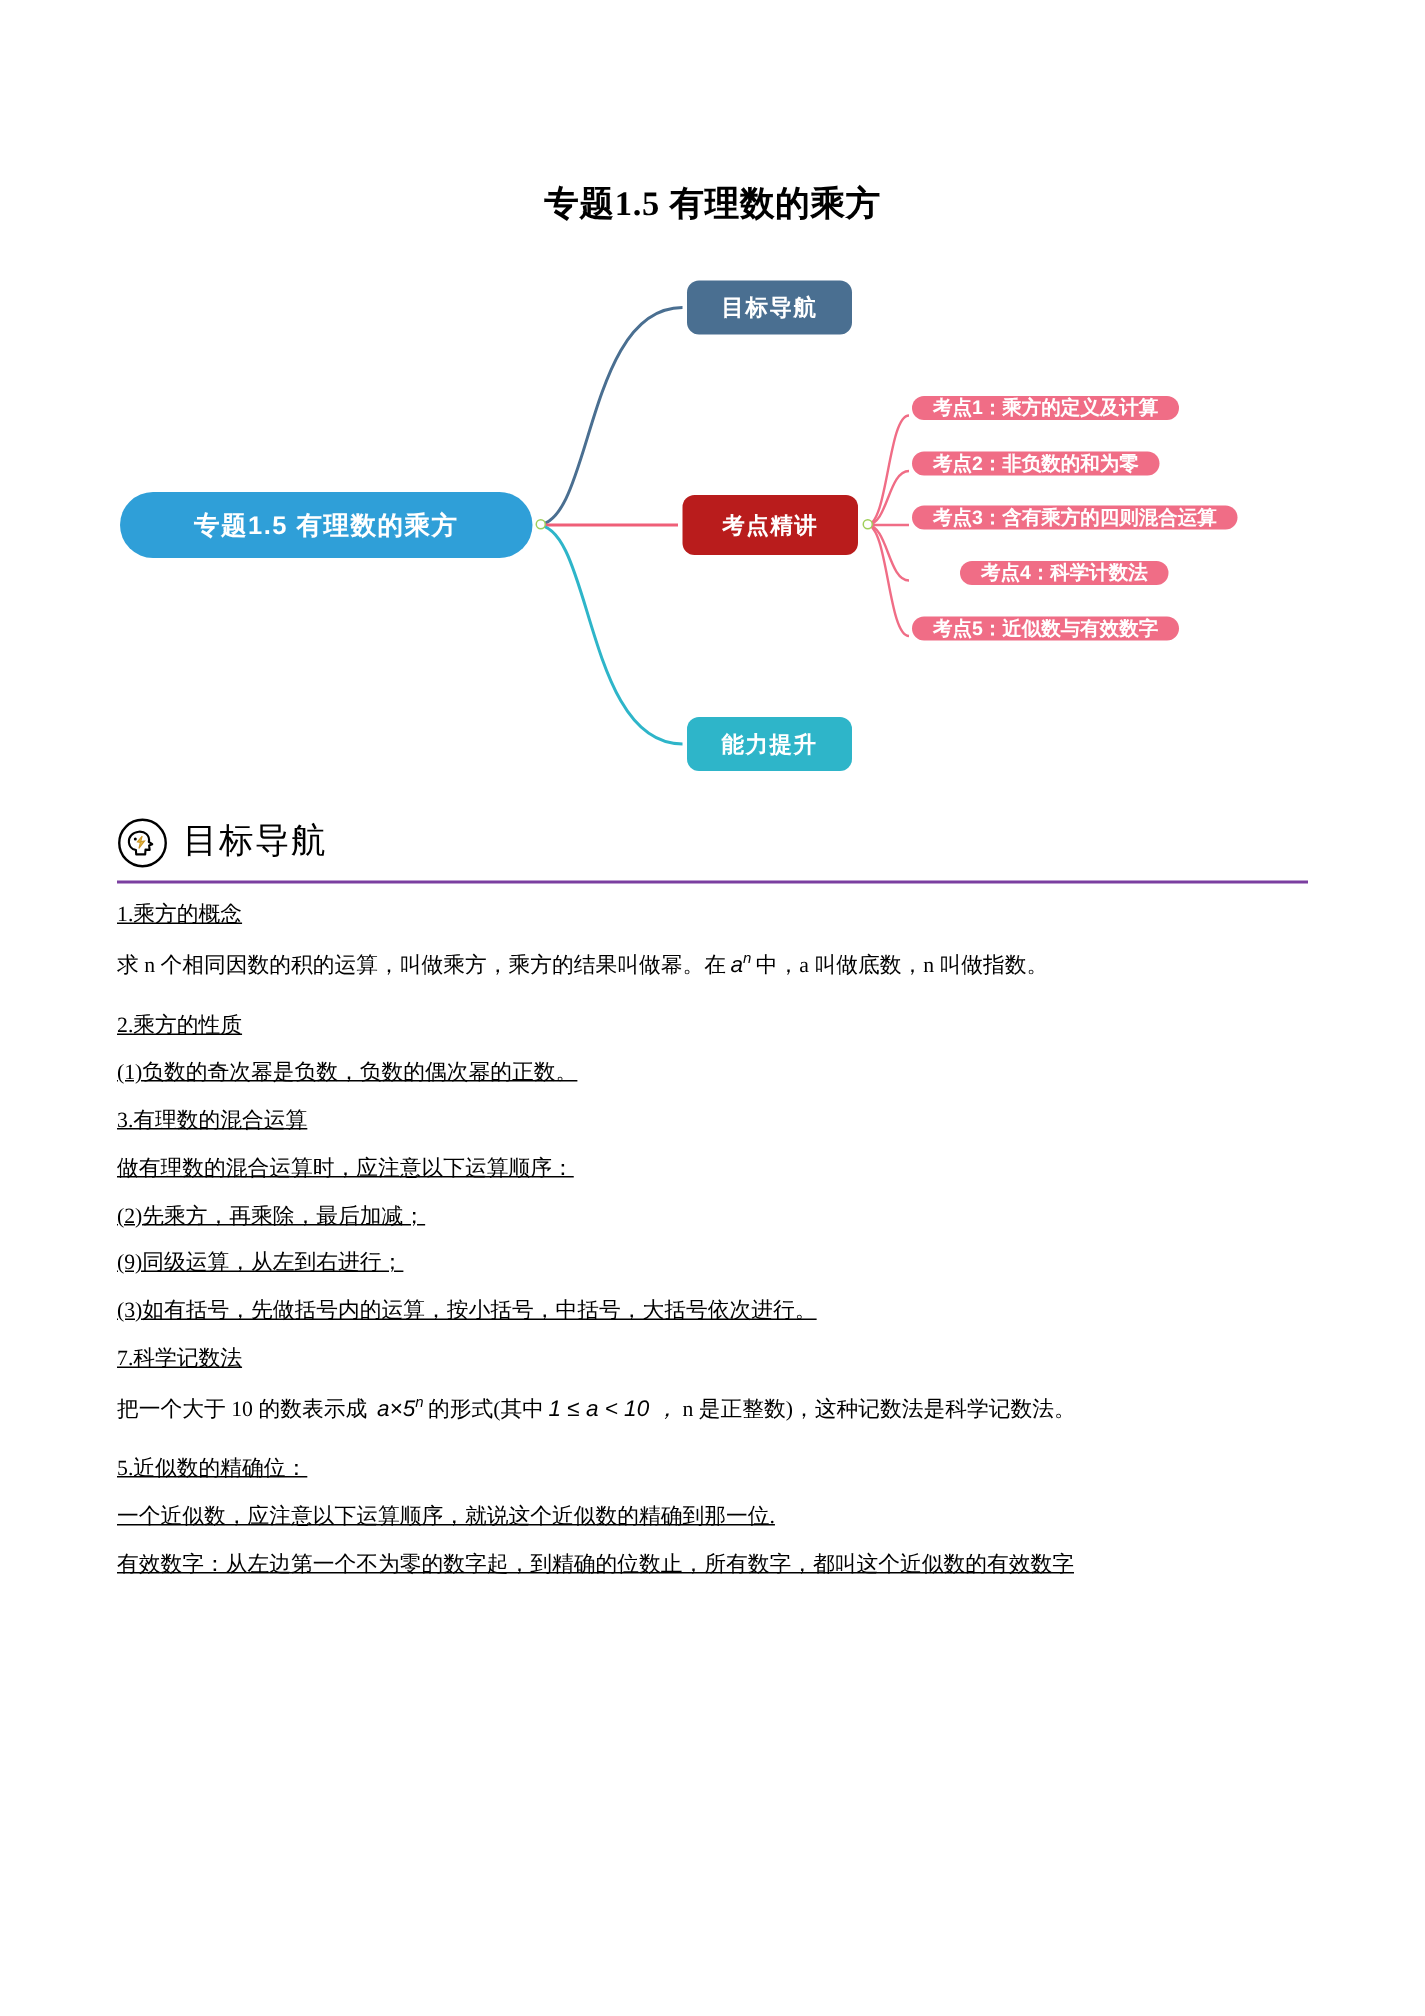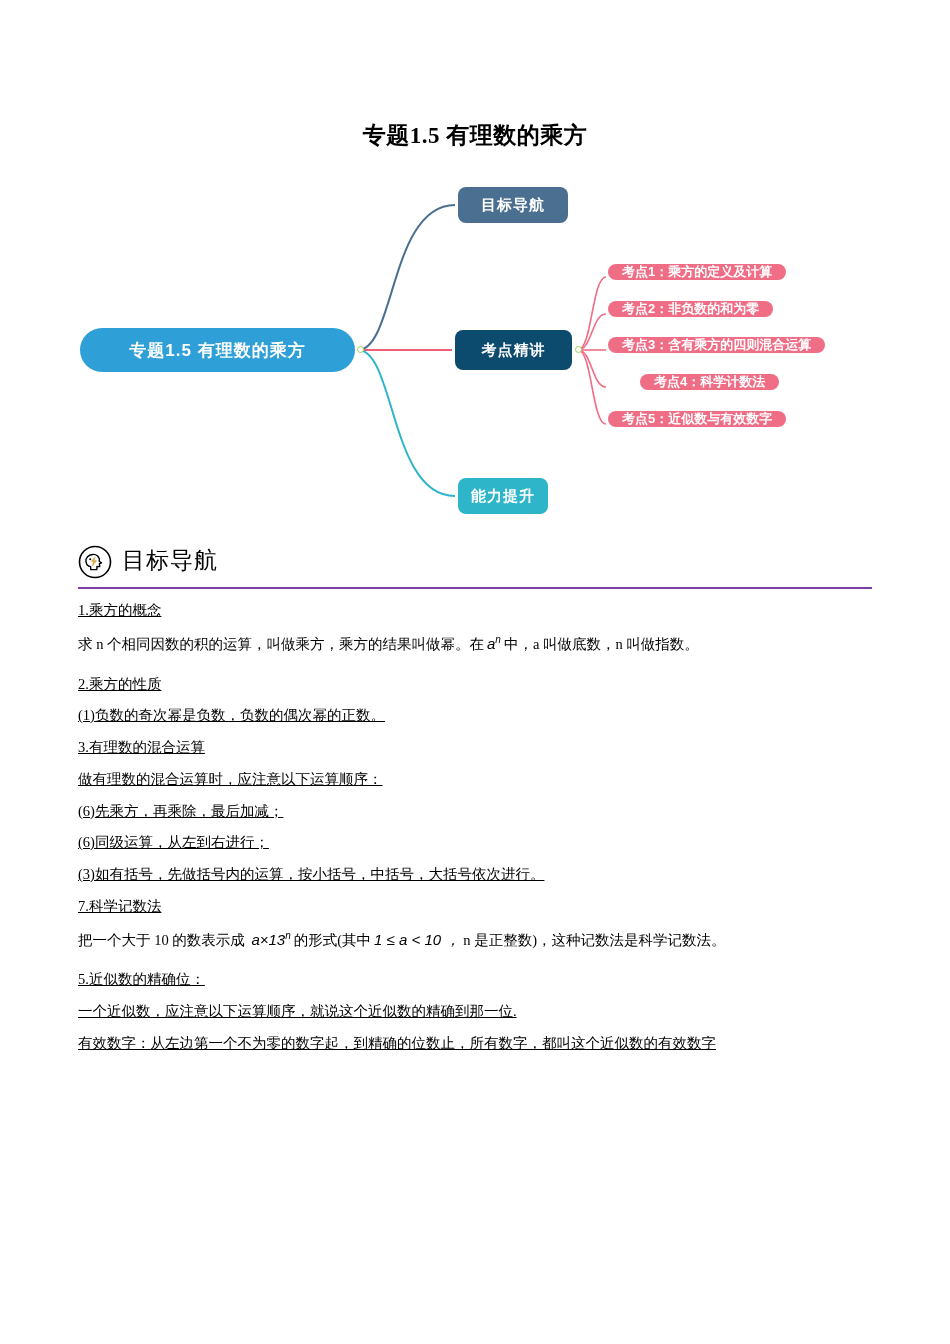--- a/index.html
+++ b/index.html
@@ -77,28 +77,28 @@
     background: #4a6f91;
     font-size: 15px;
     letter-spacing: 1px;
   }
   .node-focus {
     left: 455px;
     top: 160px;
     width: 117px;
     height: 40px;
     border-radius: 8px;
-    background: #0c4a6e;
+    background: #b91c1c;
     font-size: 15px;
     letter-spacing: 1px;
   }
   .node-ability {
     left: 458px;
     top: 308px;
-    width: 90px;
+    width: 110px;
     height: 36px;
     border-radius: 8px;
     background: #2eb5c9;
     font-size: 15px;
     letter-spacing: 1px;
   }
   .kp {
     position: absolute;
     height: 16px;
     border-radius: 13px;
@@ -258,29 +258,29 @@
       <span>求 n 个相同因数的积的运算，叫做乘方，乘方的结果叫做幂。在</span><span class="inline-formula math"><span>a</span><sup>n</sup></span><span>中，a 叫做底数，n 叫做指数。</span>
     </p>
 
     <div class="gap"></div>
 
     <p class="tight">2.乘方的性质</p>
     <p class="tight">(1)负数的奇次幂是负数，负数的偶次幂的正数。</p>
 
     <p class="tight">3.有理数的混合运算</p>
     <p class="tight">做有理数的混合运算时，应注意以下运算顺序：</p>
-    <p class="tight">(6)先乘方，再乘除，最后加减；</p>
-    <p class="tight">(6)同级运算，从左到右进行；</p>
+    <p class="tight">(2)先乘方，再乘除，最后加减；</p>
+    <p class="tight">(9)同级运算，从左到右进行；</p>
     <p class="tight">(3)如有括号，先做括号内的运算，按小括号，中括号，大括号依次进行。</p>
 
     <p class="tight">7.科学记数法</p>
 
     <p>
       <span>把一个大于 10 的数表示成</span>
-      <span class="inline-formula math"><span>a×13</span><sup>n</sup></span><span>的形式(其中</span><span class="inline-formula math">1 ≤ a &lt; 10 ，</span><span>n 是正整数)，这种记数法是科学记数法。</span>
+      <span class="inline-formula math"><span>a×5</span><sup>n</sup></span><span>的形式(其中</span><span class="inline-formula math">1 ≤ a &lt; 10 ，</span><span>n 是正整数)，这种记数法是科学记数法。</span>
     </p>
 
     <div class="gap"></div>
 
     <p class="tight">5.近似数的精确位：</p>
     <p class="tight">一个近似数，应注意以下运算顺序，就说这个近似数的精确到那一位.</p>
     <p class="tight">有效数字：从左边第一个不为零的数字起，到精确的位数止，所有数字，都叫这个近似数的有效数字</p>
   </div>
 
 </div>

